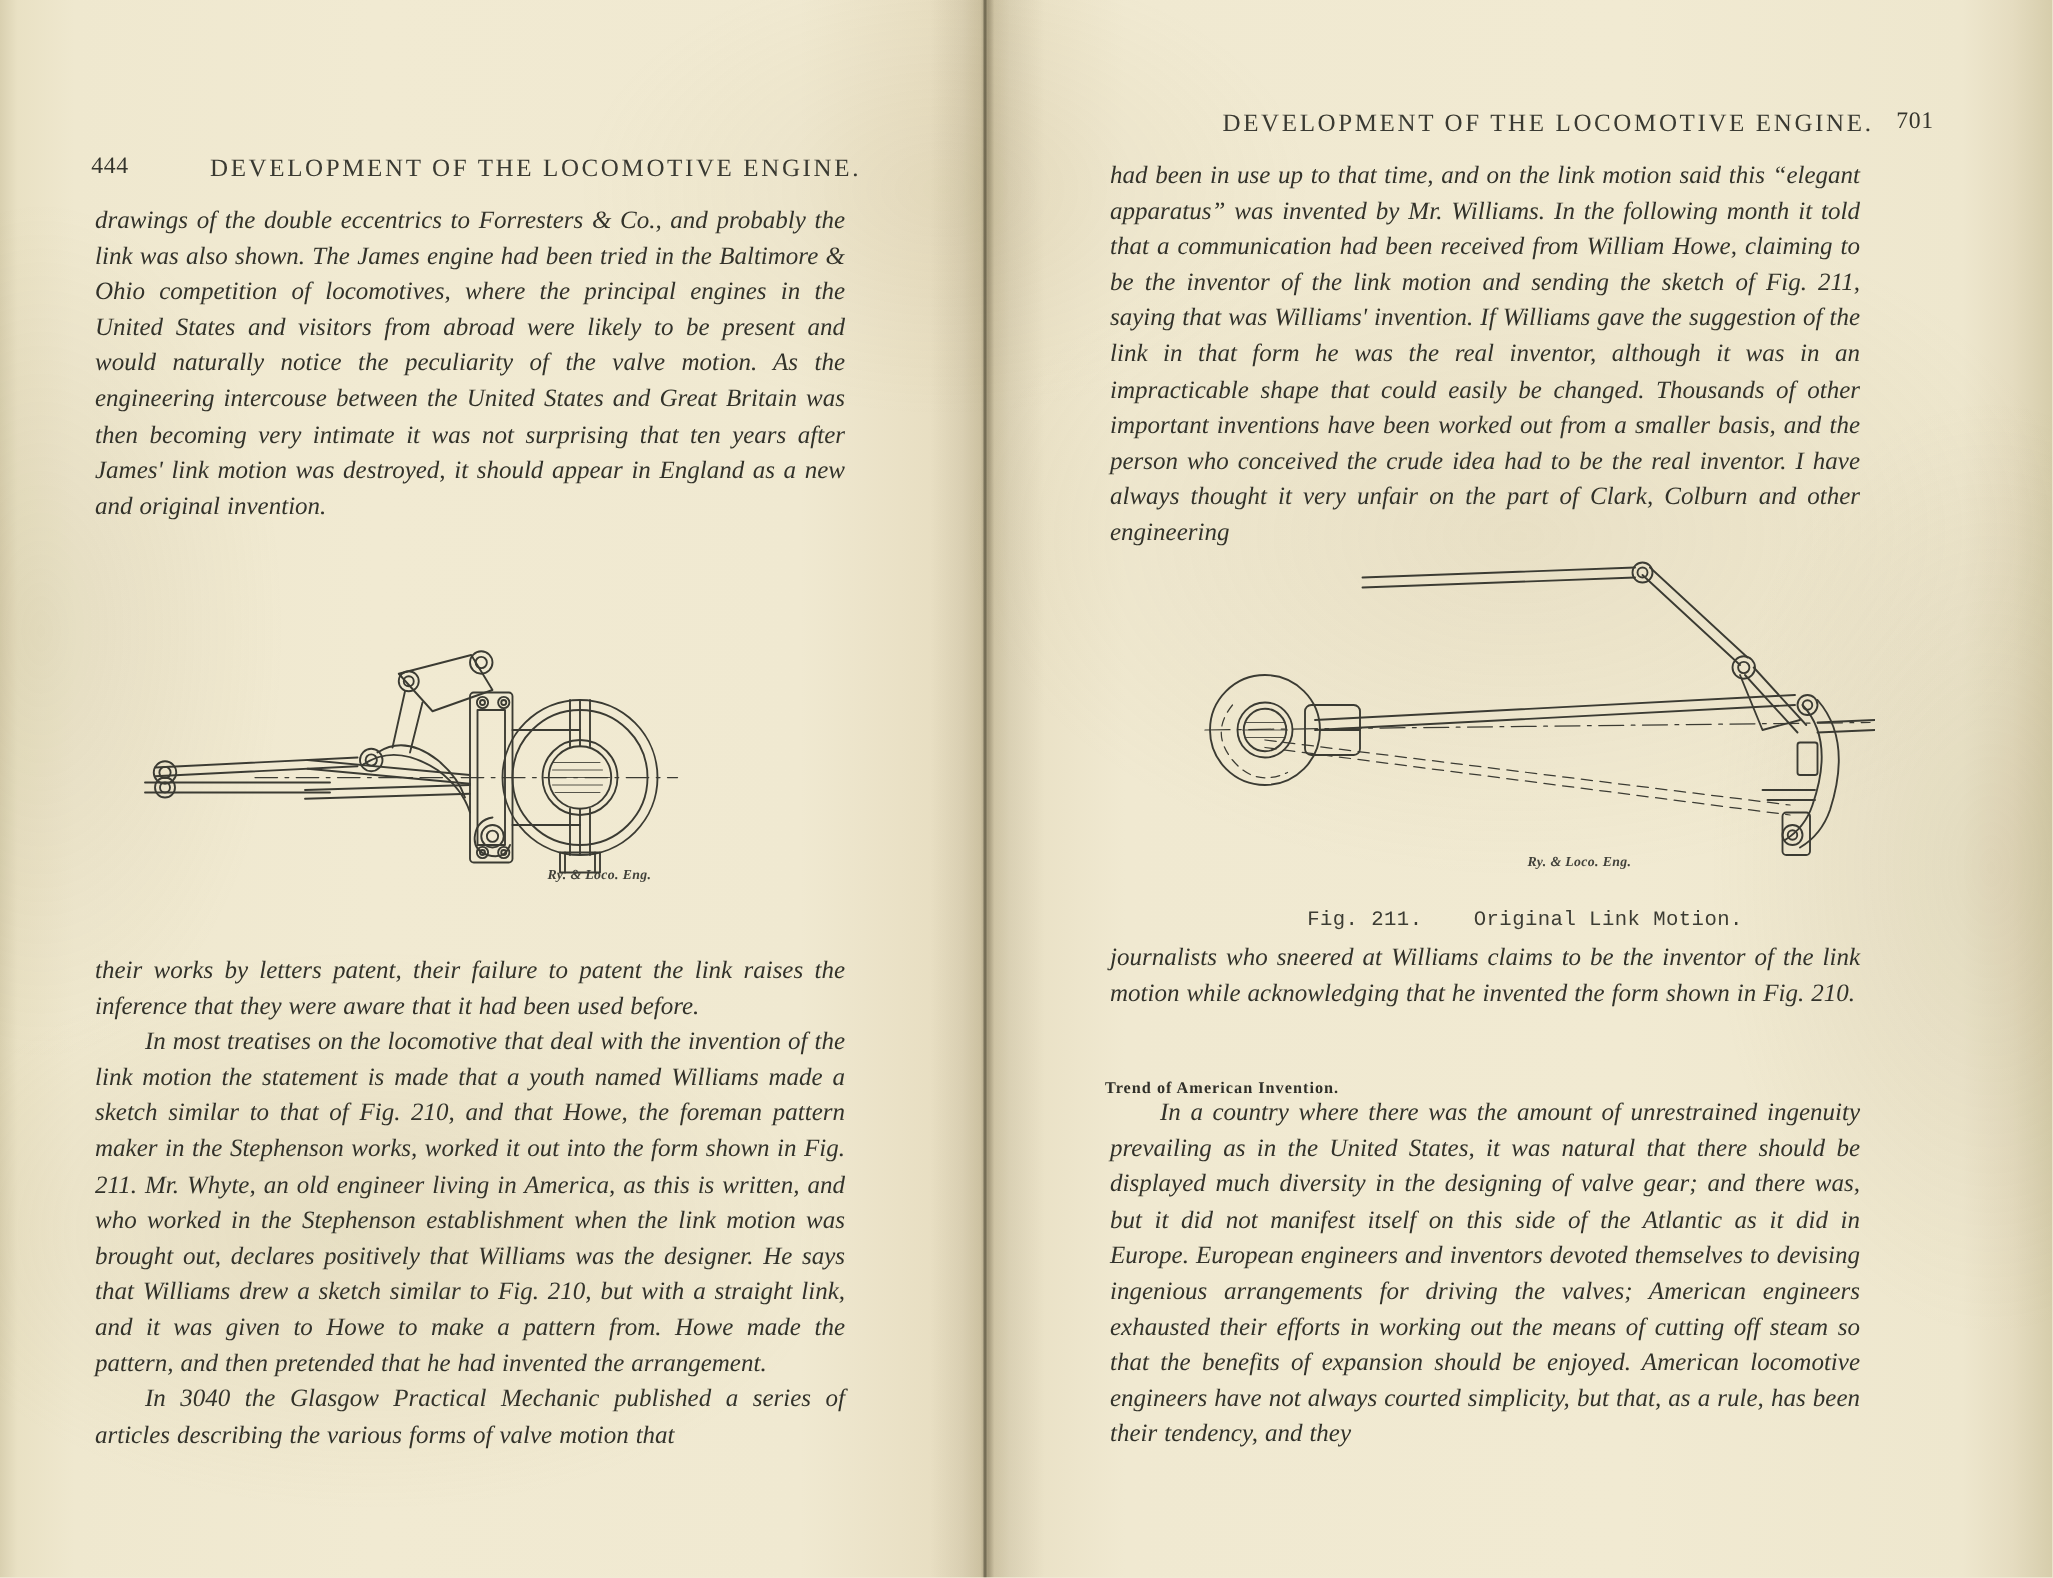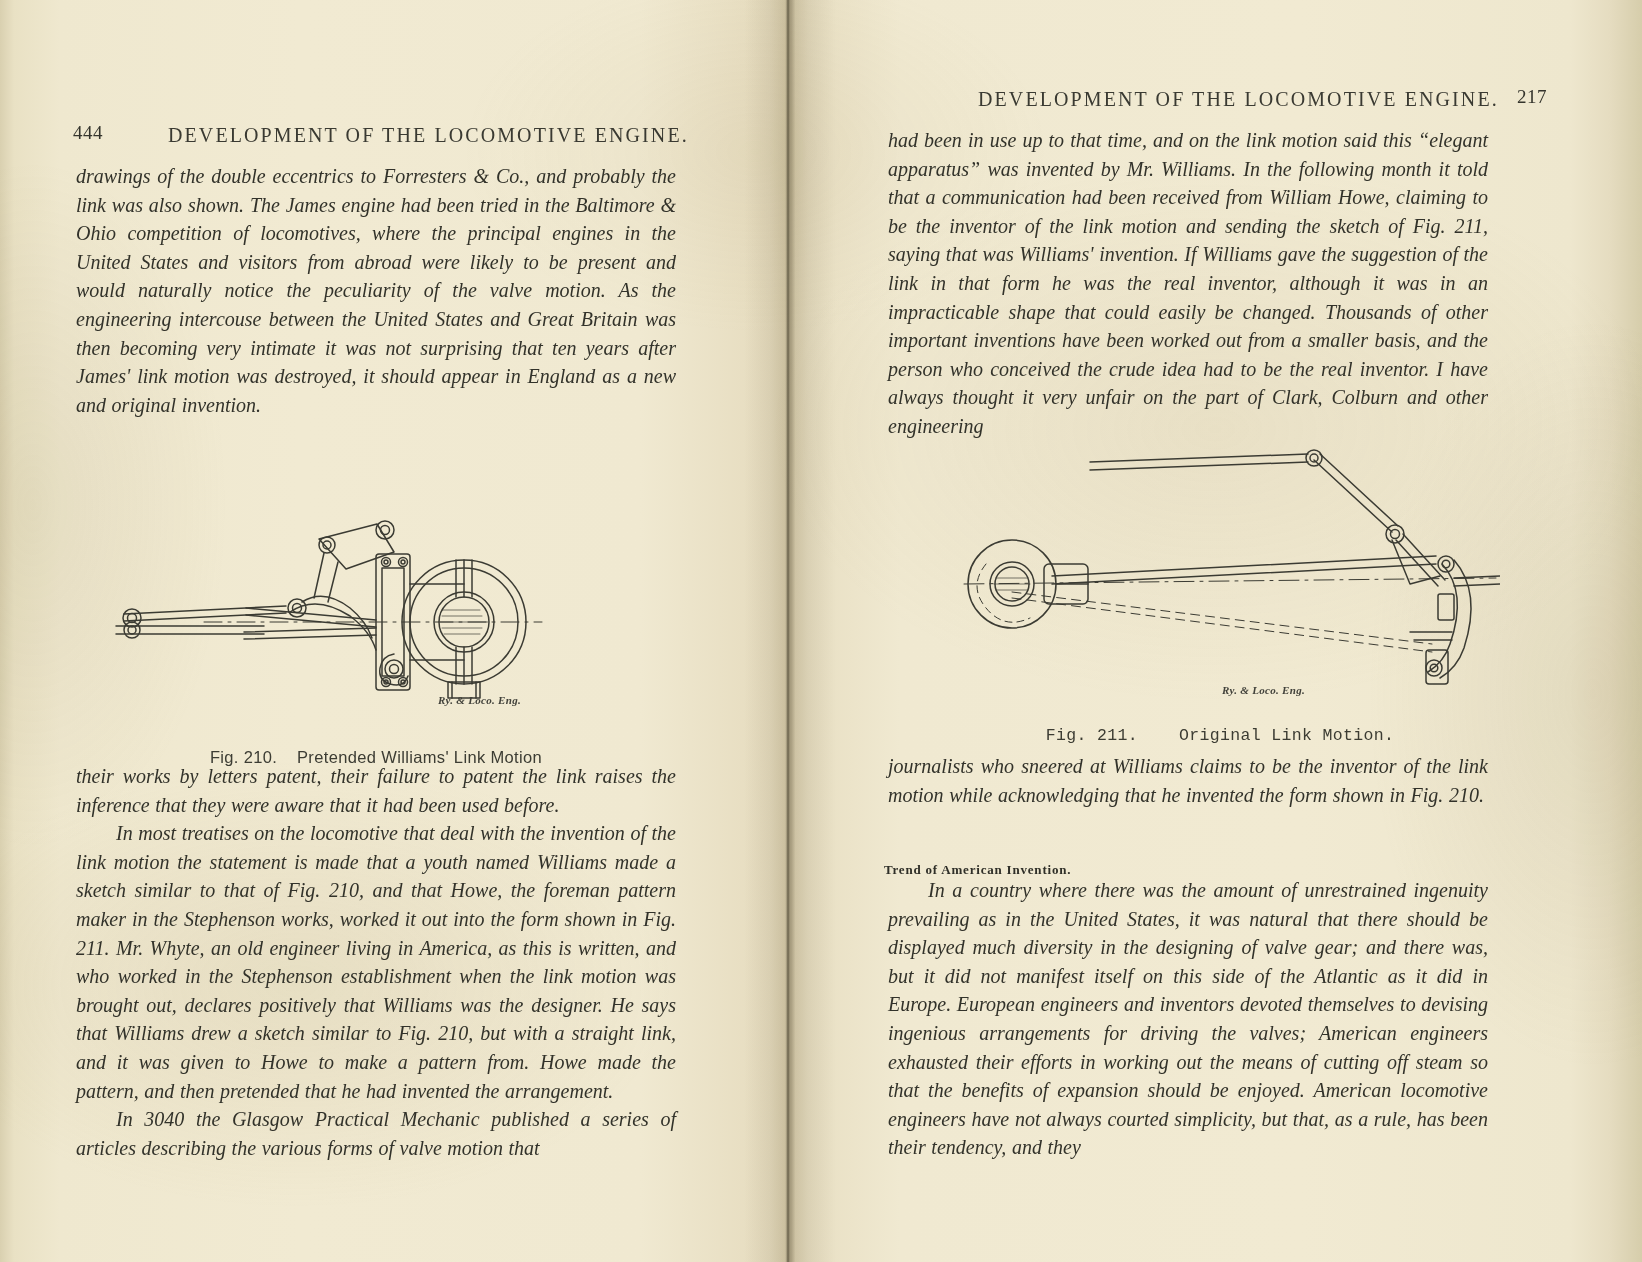--- a/index.html
+++ b/index.html
@@ -188,37 +188,32 @@
           <g stroke-width=".8" opacity=".85">
             <path d="M366 104 L404 104"></path>
               <path d="M366 110 L406 110"></path>
             <path d="M364 116 L412 116"></path>
               <path d="M366 122 L406 122"></path>
             <path d="M368 128 L404 128"></path>
           </g>
         </g>
       </svg>
       <div class="credit">Ry. &amp; Loco. Eng.</div>
-      <figcaption class="fig-cap">
-        <span>Fig. 210.</span>
-        &nbsp;&nbsp;
-        <span>Pretended Williams' Link Motion</span>
-      </figcaption>
     </figure>
 
     <div class="col col-left blk-b">
       <p>their works by letters patent, their failure to patent the link raises the inference that they were aware that it had been used before.</p>
       <p class="ind">In most treatises on the locomotive that deal with the invention of the link motion the statement is made that a youth named Williams made a sketch similar to that of Fig. 210, and that Howe, the foreman pattern maker in the Stephenson works, worked it out into the form shown in Fig. 211.  Mr. Whyte, an old engineer living in America, as this is written, and who worked in the Stephenson establishment when the link motion was brought out, declares positively that Williams was the designer.  He says that Williams drew a sketch similar to Fig. 210, but with a straight link, and it was given to Howe to make a pattern from.  Howe made the pattern, and then pretended that he had invented the arrangement.</p>
       <p class="ind">In 3040 the Glasgow Practical Mechanic published a series of articles describing the various forms of valve motion that</p>
     </div>
   </div>
 
   <div class="page page-right">
 
-    <div class="folio folio-r">217</div>
+    <div class="folio folio-r">701</div>
     <div class="runhead runhead-r">
       <span class="ttl">DEVELOPMENT OF THE LOCOMOTIVE ENGINE.</span>
     </div>
 
     <div class="col col-right blk-c">
       <p>had been in use up to that time, and on the link motion said this “elegant apparatus” was invented by Mr. Williams.  In the following month it told that a communication had been received from William Howe, claiming to be the inventor of the link motion and sending the sketch of Fig. 211, saying that was Williams' invention.  If Williams gave the suggestion of the link in that form he was the real inventor, although it was in an impracticable shape that could easily be changed.  Thousands of other important inventions have been worked out from a smaller basis, and the person who conceived the crude idea had to be the real inventor.  I have always thought it very unfair on the part of Clark, Colburn and other engineering</p>
     </div>
   </div>
 
   <figure class="fig211">

